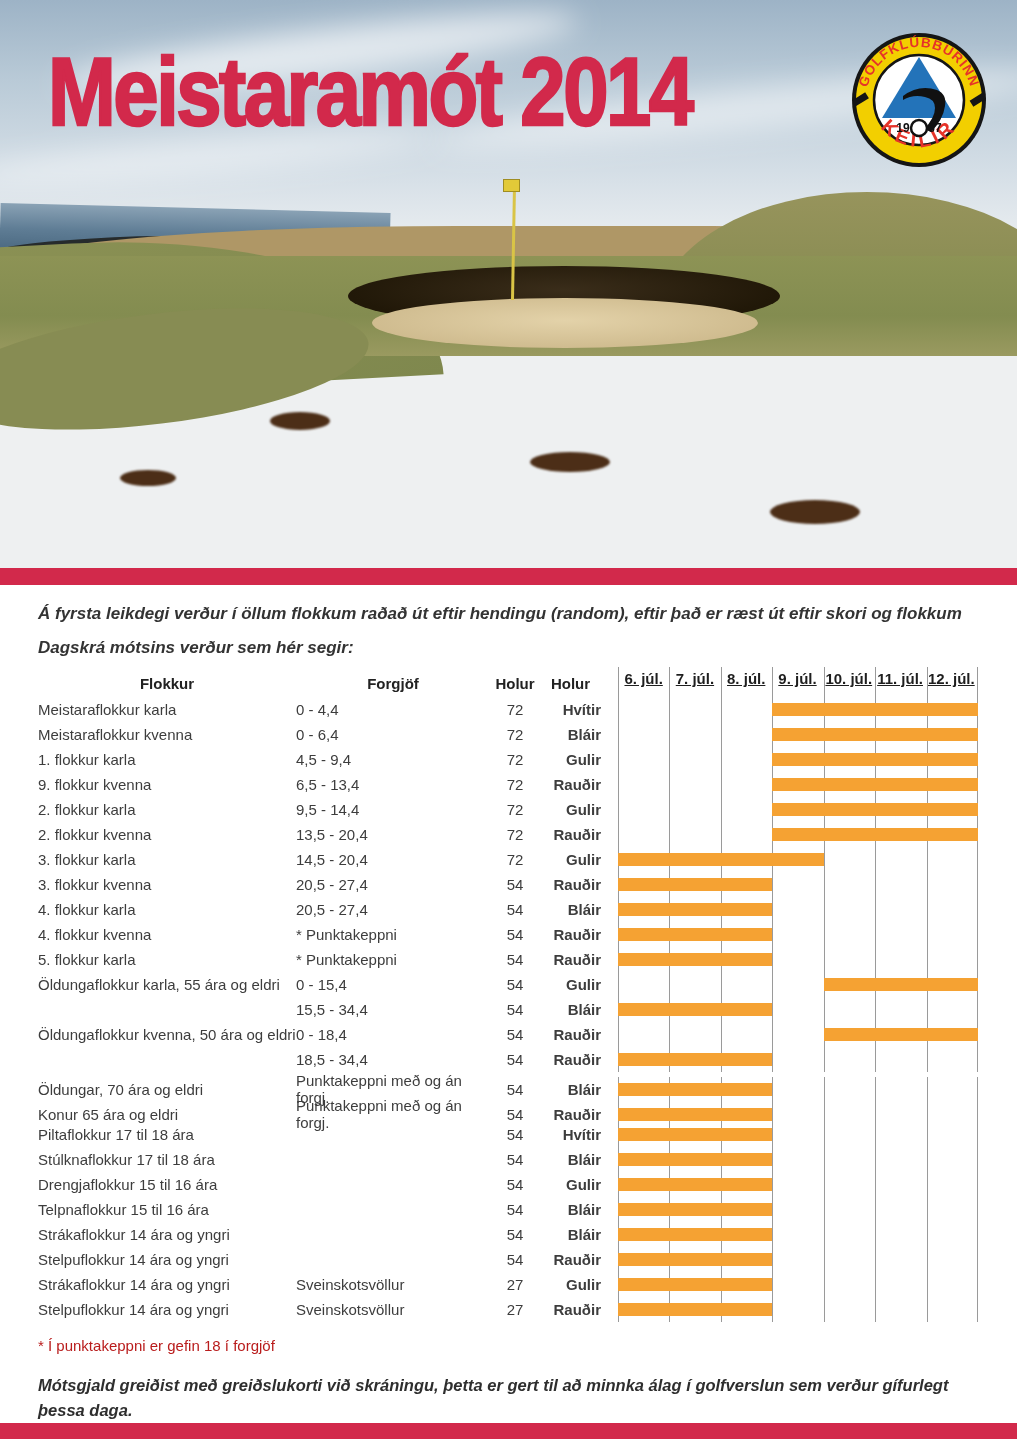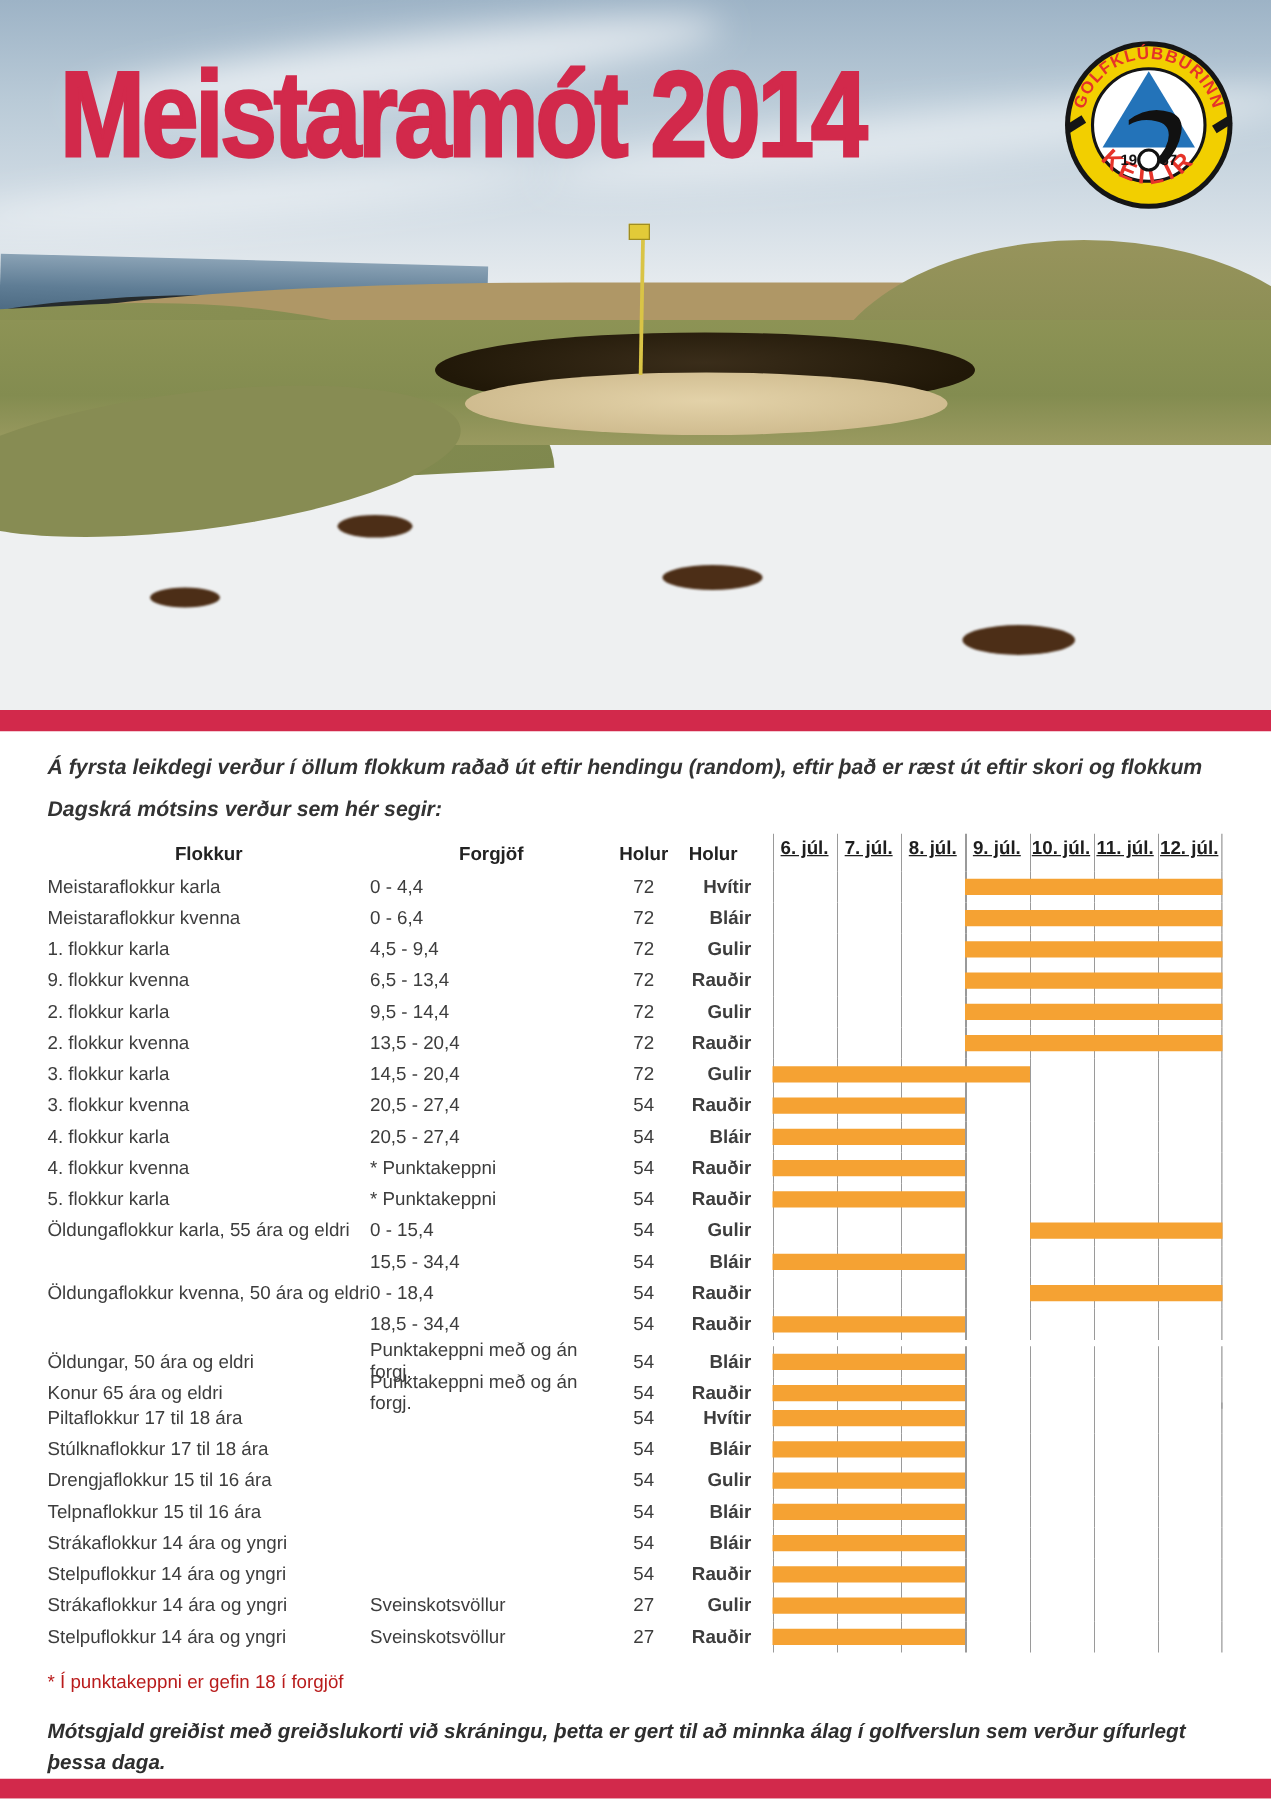--- a/index.html
+++ b/index.html
@@ -312,21 +312,21 @@
           <div class="srow body-row">
             <div class="c-flokkur"></div>
             <div class="c-forgjof">18,5 - 34,4</div>
             <div class="c-holur">54</div>
             <div class="c-teigar">Rauðir</div>
             <div class="dayarea">
               <div class="bar" style="left: 0px; width: 154.286px;"></div>
             </div>
           </div>
           <div class="srow body-row">
-            <div class="c-flokkur">Öldungar, 50 ára og eldri</div>
+            <div class="c-flokkur">Öldungar, 70 ára og eldri</div>
             <div class="c-forgjof">Punktakeppni með og án forgj.</div>
             <div class="c-holur">54</div>
             <div class="c-teigar">Bláir</div>
             <div class="dayarea">
               <div class="bar" style="left: 0px; width: 154.286px;"></div>
             </div>
           </div>
           <div class="srow body-row">
             <div class="c-flokkur">Konur 65 ára og eldri</div>
             <div class="c-forgjof">Punktakeppni með og án forgj.</div>

